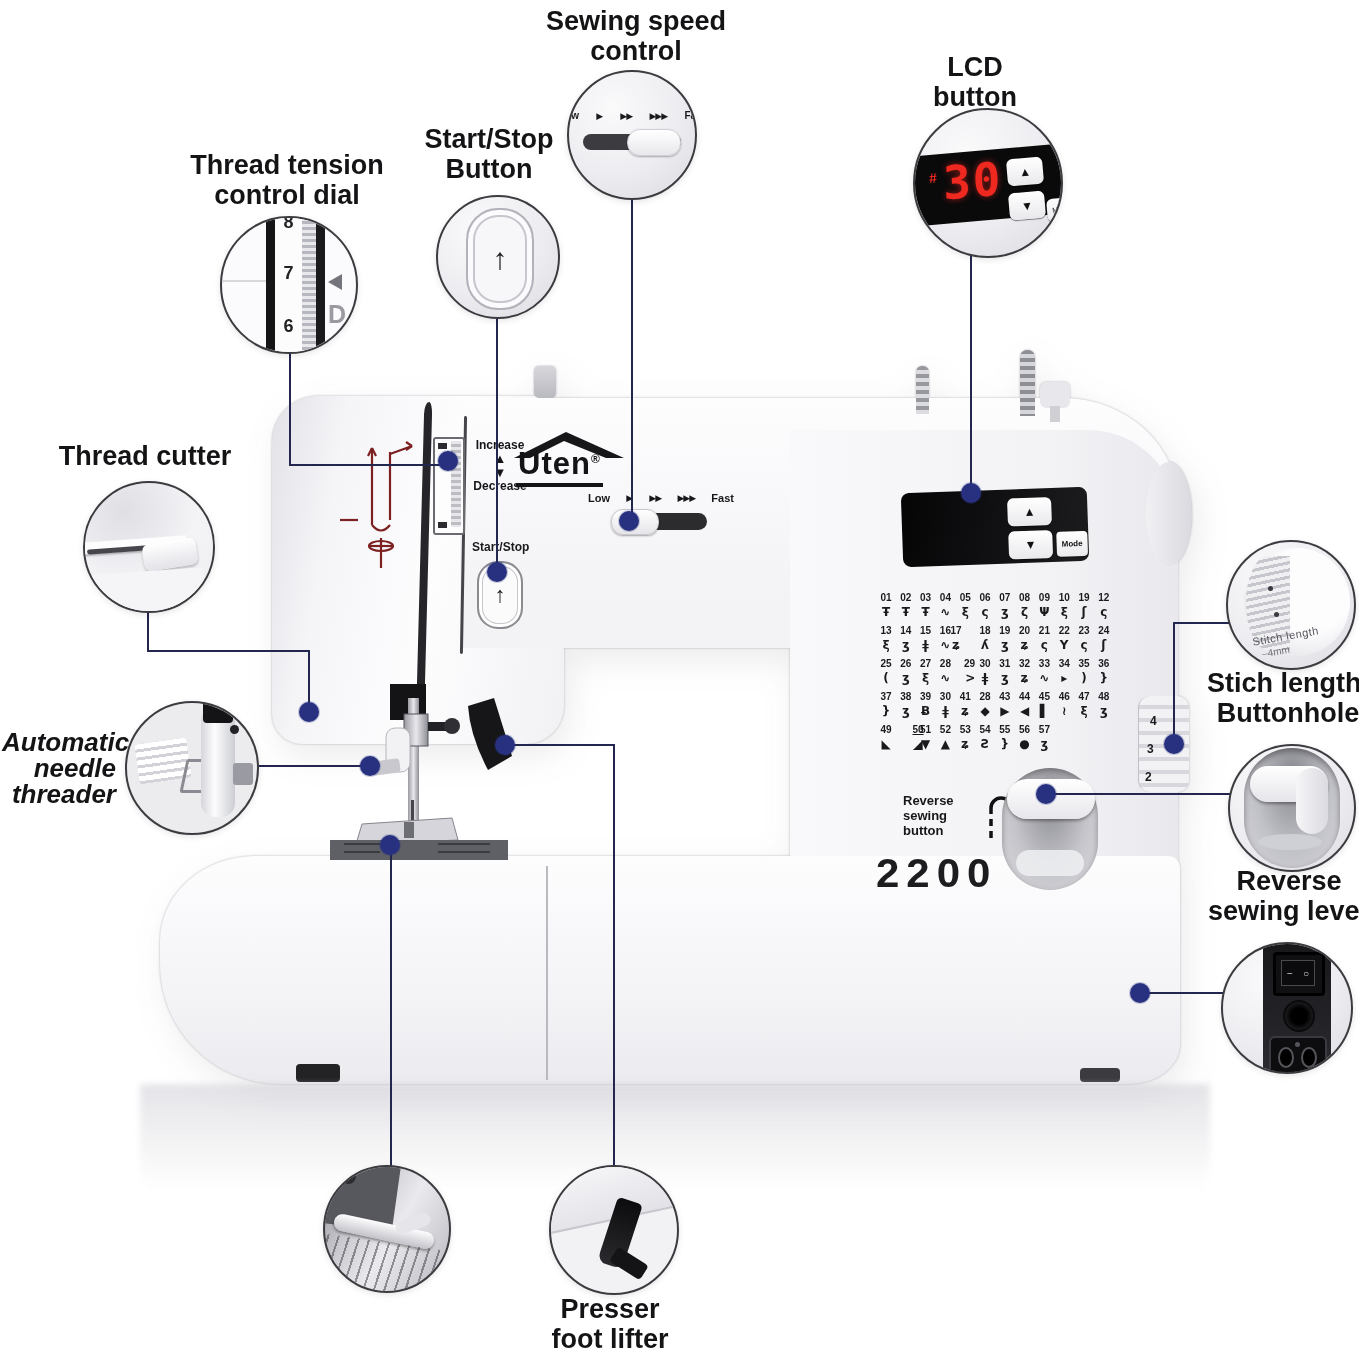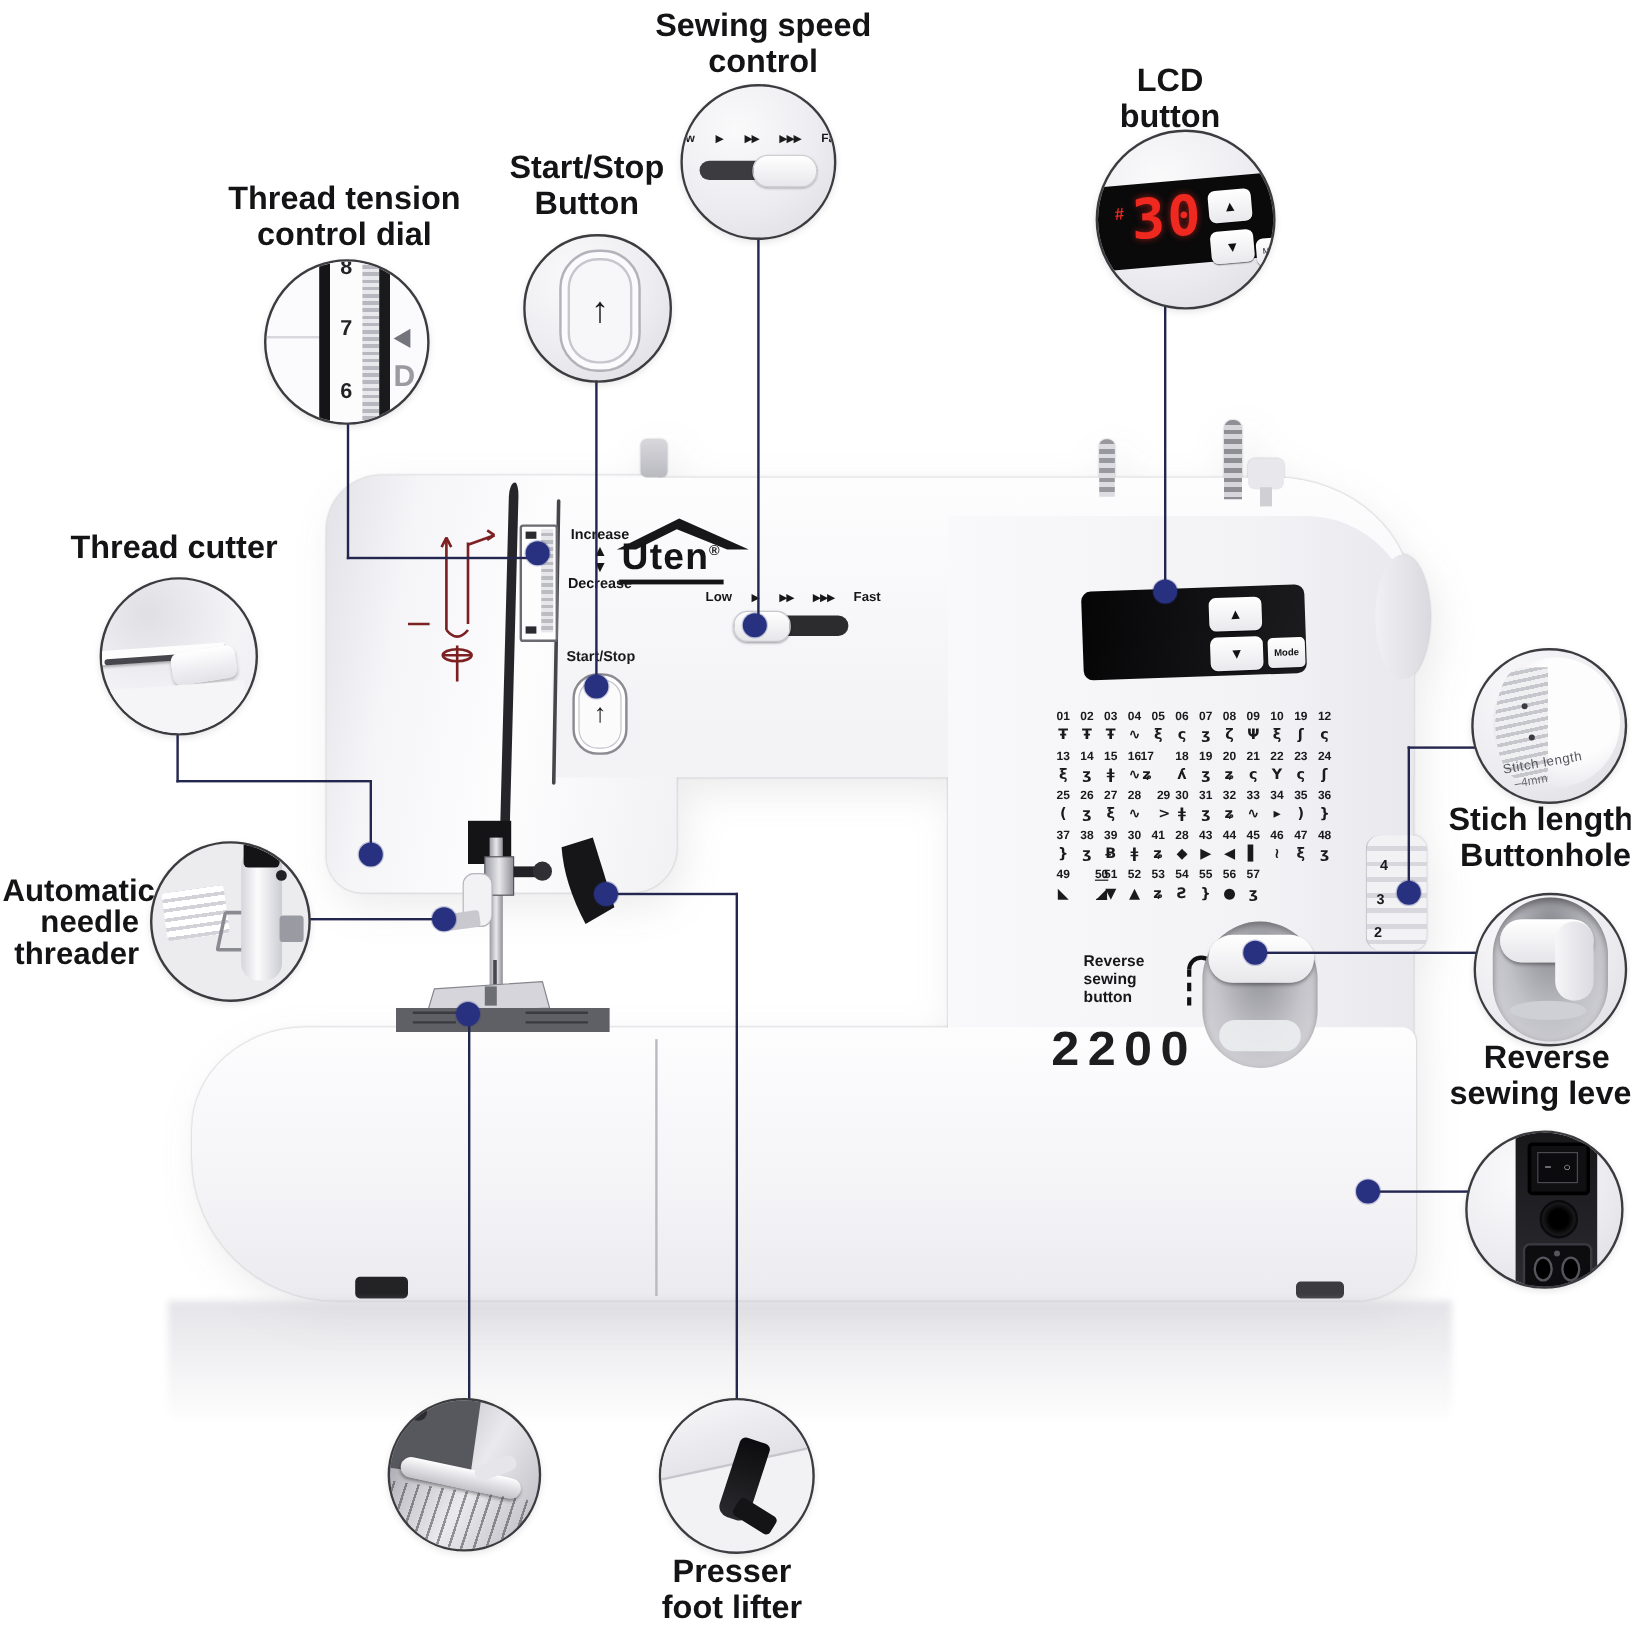--- a/index.html
+++ b/index.html
@@ -477,21 +477,21 @@
     <div>Start/Stop</div>
       <div>Button</div>
   </div>
   <div class="lbl" style="left:287px;top:150px;">
     <div>Thread tension</div>
       <div>control dial</div>
   </div>
   <div class="lbl" style="left:145px;top:441px;">
     <div>Thread cutter</div>
   </div>
-  <div class="lbl-right" style="left:2px;top:729px;width:114px;">
+  <div class="lbl-right" style="left:2px;top:729px;width:114px;font-style:italic;">
     <div>Automatic</div>
       <div>needle</div>
       <div>threader</div>
   </div>
   <div class="lbl" style="left:1288px;top:668px;">
     <div>Stich length/</div>
       <div>Buttonhole</div>
   </div>
   <div class="lbl" style="left:1289px;top:866px;">
     <div>Reverse</div>

